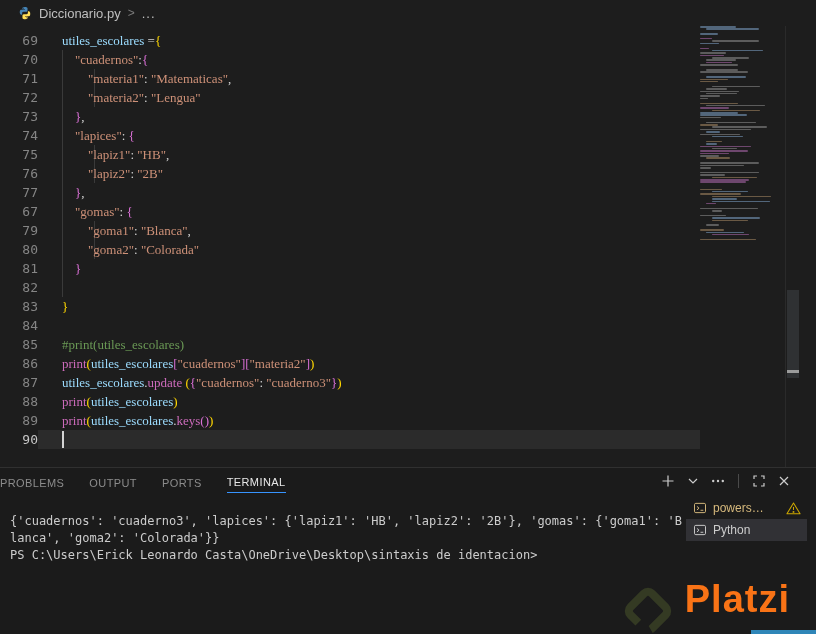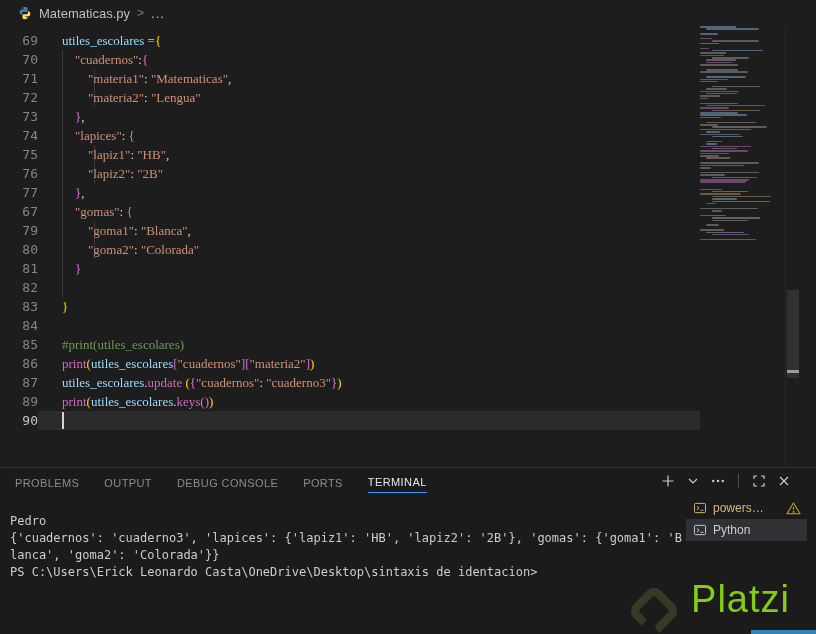--- a/index.html
+++ b/index.html
@@ -39,21 +39,21 @@
   .mm-line { height:1.5px; margin-bottom:0.9px; border-radius:1px; opacity:.55; }
   .scrollbar { position:absolute; left:785px; width:15px; top:0; bottom:0;
     border-left:1px solid rgba(255,255,255,0.06); }
   .scroll-thumb { position:absolute; left:1px; right:1px; top:264px; height:88px; background:#2f3133; }
   .overview-cursor { position:absolute; left:1px; right:1px; top:344px; height:3px; background:#9b9b9b; }
 
   
   .panel { position:absolute; top:467px; left:0; right:0; bottom:0;
     background:#1b1b1b; border-top:1px solid #303030; }
   .panel-header { position:relative; height:28px; display:flex; align-items:center;
-    padding-left:15px; gap:25px; }
+    gap:25px; }
   .panel-tab { font-size:11px; letter-spacing:.4px; color:#8c8c8c; cursor:pointer;
     padding:5px 0 4px 0; }
   .panel-tab.active { color:#e7e7e7; border-bottom:1px solid #3794ff; }
   .panel-actions { position:absolute; right:24px; top:5px; display:flex; align-items:center; gap:9px; color:#cccccc; }
   .panel-actions .act { width:16px; height:16px; display:inline-flex; }
   .panel-actions svg { width:16px; height:16px; }
   .act-sep { width:1px; height:14px; background:#4a4a4a; margin:0 3px; }
 
   .terminal-output { position:absolute; left:10px; top:45px; width:676px;
     font-family:"DejaVu Sans Mono","Liberation Mono",monospace; font-size:12px;
@@ -67,35 +67,35 @@
   .session-row .s-icon { width:14px; height:14px; flex:0 0 auto; display:inline-flex; }
   .session-row .s-icon svg { width:14px; height:14px; }
   .session-row .s-label { flex:1 1 auto; overflow:hidden; white-space:nowrap; }
   .session-row .s-warn { width:15px; height:15px; margin-right:6px; color:#cca700; display:inline-flex; }
   .session-row .s-warn svg { width:15px; height:15px; }
 
   
   .watermark { position:absolute; right:26px; bottom:-10px; display:flex;
     align-items:center; gap:10px; pointer-events:none; z-index:5; }
   .watermark .wm-logo { width:54px; height:54px; }
-  .watermark .wm-text { font-size:38px; font-weight:400; color:#84cc16;
+  .watermark .wm-text { font-size:38px; font-weight:700; color:#f97316;
     letter-spacing:1px; margin-bottom:23px; }
   .wm-bar { position:absolute; left:751px; right:0; bottom:0; height:4px; background:#2f86b8; z-index:6; }
 </style>
 </head>
 <body>
 
 <div class="breadcrumb-bar">
   <span class="file-icon">
     <svg viewBox="0 0 16 16" width="14" height="14">
       <path fill="#4584b6" d="M7.9 1C5 1 5.1 2.3 5.1 2.3v1.5H8v.4H3.9S2 3.9 2 6.9s1.7 3 1.7 3h1V8.4s-.1-1.7 1.7-1.7h2.9s1.6 0 1.6-1.6V2.7S11.2 1 7.9 1zM6.3 1.9a.55.55 0 1 1 0 1.1.55.55 0 0 1 0-1.1z"></path>
       <path fill="#ffde57" d="M8.1 15c2.9 0 2.8-1.3 2.8-1.3v-1.5H8v-.4h4.1s1.9.3 1.9-2.7-1.7-3-1.7-3h-1v1.5s.1 1.7-1.7 1.7H6.7s-1.6 0-1.6 1.6v2.4S4.8 15 8.1 15zm1.6-.9a.55.55 0 1 1 0-1.1.55.55 0 0 1 0 1.1z"></path>
     </svg>
   </span>
-  <span class="crumb-file">Matematicas.py</span>
+  <span class="crumb-file">Diccionario.py</span>
   <span class="crumb-sep">&gt;</span>
   <span class="crumb-more">...</span>
 </div>
 
 <div class="editor">
   <div class="indent-guide" style="left:62px; top:24px; height:247px;"></div>
   <div class="indent-guide" style="left:94px; top:43px; height:38px;"></div>
   <div class="indent-guide" style="left:94px; top:119px; height:38px;"></div>
   <div class="indent-guide" style="left:94px; top:195px; height:38px;"></div>
   <div class="code-area" id="code-area">
@@ -111,20 +111,21 @@
       <div class="code-line"><span class="gutter">67</span><pre><span class="tk-sp">    </span><span class="tk-str">"gomas"</span><span class="tk-op">: </span><span class="tk-b2">{</span></pre></div>
       <div class="code-line"><span class="gutter">79</span><pre><span class="tk-sp">        </span><span class="tk-str">"goma1"</span><span class="tk-op">: </span><span class="tk-str">"Blanca"</span><span class="tk-op">,</span></pre></div>
       <div class="code-line"><span class="gutter">80</span><pre><span class="tk-sp">        </span><span class="tk-str">"goma2"</span><span class="tk-op">: </span><span class="tk-str">"Colorada"</span></pre></div>
       <div class="code-line"><span class="gutter">81</span><pre><span class="tk-sp">    </span><span class="tk-b2">}</span></pre></div>
       <div class="code-line"><span class="gutter">82</span><pre></pre></div>
       <div class="code-line"><span class="gutter">83</span><pre><span class="tk-b1">}</span></pre></div>
       <div class="code-line"><span class="gutter">84</span><pre></pre></div>
       <div class="code-line"><span class="gutter">85</span><pre><span class="tk-com">#print(utiles_escolares)</span></pre></div>
       <div class="code-line"><span class="gutter">86</span><pre><span class="tk-fn">print</span><span class="tk-b1">(</span><span class="tk-var">utiles_escolares</span><span class="tk-b2">[</span><span class="tk-str">"cuadernos"</span><span class="tk-b2">]</span><span class="tk-b2">[</span><span class="tk-str">"materia2"</span><span class="tk-b2">]</span><span class="tk-b1">)</span></pre></div>
       <div class="code-line"><span class="gutter">87</span><pre><span class="tk-var">utiles_escolares</span><span class="tk-op">.</span><span class="tk-fn">update</span><span class="tk-op"> </span><span class="tk-b1">(</span><span class="tk-b2">{</span><span class="tk-str">"cuadernos"</span><span class="tk-op">: </span><span class="tk-str">"cuaderno3"</span><span class="tk-b2">}</span><span class="tk-b1">)</span></pre></div>
+      <div class="code-line"><span class="gutter">88</span><pre><span class="tk-fn">print</span><span class="tk-b1">(</span><span class="tk-var">utiles_escolares</span><span class="tk-b1">)</span></pre></div>
       <div class="code-line"><span class="gutter">89</span><pre><span class="tk-fn">print</span><span class="tk-b1">(</span><span class="tk-var">utiles_escolares</span><span class="tk-op">.</span><span class="tk-fn">keys</span><span class="tk-b2">(</span><span class="tk-b2">)</span><span class="tk-b1">)</span></pre></div>
       <div class="code-line active"><span class="gutter">90</span><pre></pre><span class="cursor"></span></div>
     </div>
   <div class="minimap" id="minimap">
       <div class="mm-line" style="margin-left: 2px; width: 36.1992px; background: rgb(125, 162, 201);"></div>
       <div class="mm-line" style="margin-left: 8px; width: 53.2345px; background: rgb(125, 162, 201);"></div>
       <div class="mm-line" style="width: 0px;"></div>
       <div class="mm-line" style="margin-left: 2px; width: 18.0544px; background: rgb(125, 162, 201);"></div>
       <div class="mm-line" style="width: 0px;"></div>
       <div class="mm-line" style="margin-left: 2px; width: 11.7437px; background: rgb(176, 106, 176);"></div>
@@ -216,21 +217,20 @@
   <div class="scrollbar">
     <div class="scroll-thumb"></div>
     <div class="overview-cursor"></div>
   </div>
 </div>
 
 <div class="panel">
   <div class="panel-header" id="panel-tabs">
       <span class="panel-tab">PROBLEMS</span>
       <span class="panel-tab">OUTPUT</span>
-      <span class="panel-tab">DEBUG CONSOLE</span>
       <span class="panel-tab">PORTS</span>
       <span class="panel-tab active">TERMINAL</span>
     </div>
   <div class="panel-actions" id="panel-actions">
       <span class="act">
         <svg viewBox="0 0 16 16" fill="none" stroke="currentColor" stroke-width="1.2">
           <path d="M8 2.5v11M2.5 8h11"></path>
         </svg>
       </span>
       <span class="act">
@@ -250,21 +250,21 @@
         <svg viewBox="0 0 16 16" fill="none" stroke="currentColor" stroke-width="1.2">
           <path d="M3 6V3h3M13 6V3h-3M3 10v3h3M13 10v3h-3"></path>
         </svg>
       </span>
       <span class="act">
         <svg viewBox="0 0 16 16" fill="none" stroke="currentColor" stroke-width="1.2">
           <path d="M4 4l8 8M12 4l-8 8"></path>
         </svg>
       </span>
     </div>
-  <div class="terminal-output" id="terminal-output"><div>Pedro</div><div>{'cuadernos': 'cuaderno3', 'lapices': {'lapiz1': 'HB', 'lapiz2': '2B'}, 'gomas': {'goma1': 'B</div><div>lanca', 'goma2': 'Colorada'}}</div><div>PS C:\Users\Erick Leonardo Casta\OneDrive\Desktop\sintaxis de identacion&gt;</div></div>
+  <div class="terminal-output" id="terminal-output"><div>{'cuadernos': 'cuaderno3', 'lapices': {'lapiz1': 'HB', 'lapiz2': '2B'}, 'gomas': {'goma1': 'B</div><div>lanca', 'goma2': 'Colorada'}}</div><div>PS C:\Users\Erick Leonardo Casta\OneDrive\Desktop\sintaxis de identacion&gt;</div></div>
   <div class="terminal-sessions" id="terminal-sessions">
       <div class="session-row warn-style">
         <span class="s-icon">
           <svg viewBox="0 0 16 16" fill="none" stroke="currentColor" stroke-width="1.1">
             <rect x="1.7" y="2.7" width="12.6" height="10.6" rx="1.5"></rect>
             <path d="M4.5 6.2l2.4 2-2.4 2M8.6 10.6h3.2"></path>
           </svg>
         </span>
         <span class="s-label">powers…</span>
         <span class="s-warn">

